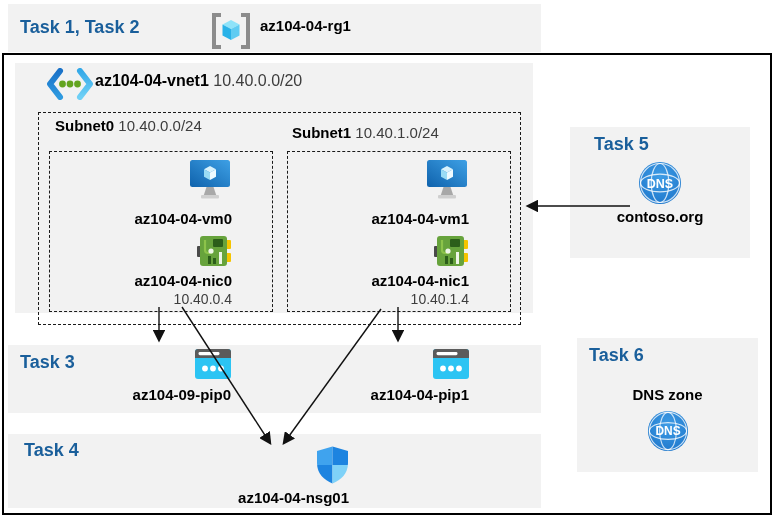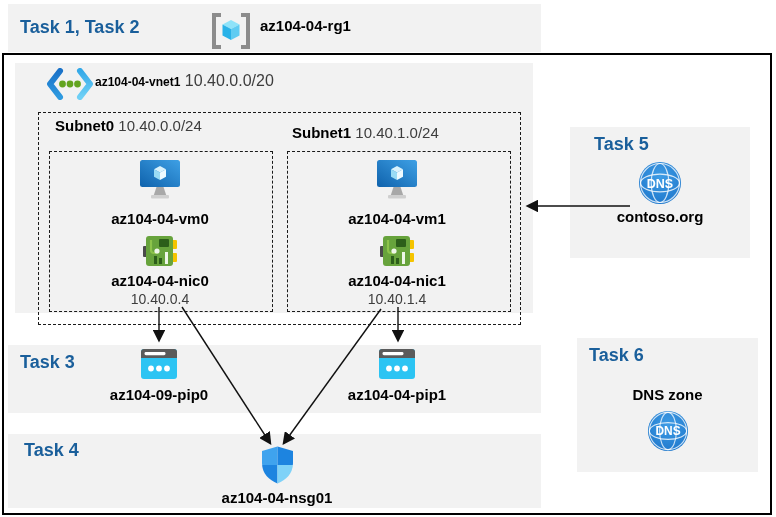--- a/index.html
+++ b/index.html
@@ -10,21 +10,21 @@
   }
   .abs{position:absolute;}
   .band{background:#f2f2f2;}
   .task-label{font-weight:bold;font-size:18px;color:#1a5f9b;white-space:nowrap;}
   .res-name{font-weight:bold;font-size:15px;color:#000;white-space:nowrap;}
   .cidr{font-weight:normal;font-size:15px;color:#3d3d3d;}
   .ip{font-weight:normal;font-size:14px;color:#3d3d3d;}
   .bigbox{left:2px;top:53px;width:770px;height:462px;border:2px solid #000;box-sizing:border-box;background:#fff;}
   .vnet-panel{left:15px;top:63px;width:518px;height:250px;background:#f2f2f2;}
   .dashed{border:1.5px dashed #1a1a1a;box-sizing:border-box;}
-  .stack{display:flex;flex-direction:column;align-items:center;}
+  .stack{display:flex;flex-direction:column;align-items:flex-end;}
   .stack .res-name{line-height:18px;}
   .subnet-label{white-space:nowrap;font-size:15px;}
   .subnet-label b{color:#000;margin-top:39px;}
   .t5box{background:#f2f2f2;display:flex;flex-direction:column;align-items:center;box-sizing:border-box;padding-top:7px;}
   .t5box .task-label{align-self:flex-start;}
   svg{display:block;}
   .arrow-layer{left:0;top:0;pointer-events:none;z-index:50;}
 </style>
 </head>
 <body>
@@ -55,21 +55,21 @@
         <stop offset="1" stop-color="#6fd0f6"></stop>
     </linearGradient>
   </defs>
   <polyline points="13,3 3,16 13,29" fill="none" stroke="url(#chevL)" stroke-width="6" stroke-linecap="round" stroke-linejoin="round"></polyline>
   <polyline points="33,3 43,16 33,29" fill="none" stroke="url(#chevR)" stroke-width="6" stroke-linecap="round" stroke-linejoin="round"></polyline>
   <circle cx="15.5" cy="16" r="3.4" fill="#62a420"></circle>
   <circle cx="23" cy="16" r="3.4" fill="#62a420"></circle>
   <circle cx="30.5" cy="16" r="3.4" fill="#62a420"></circle>
 </svg>
 <div class="abs" style="left:95px;top:72px;white-space:nowrap;">
-  <span class="res-name" style="font-size:12px;">az104-04-vnet1</span>
+  <span class="res-name" style="font-size:16px;">az104-04-vnet1</span>
   <span class="cidr" style="font-size:16px;"> 10.40.0.0/20</span>
 </div>
 
 <div class="abs dashed" style="left:38px;top:112px;width:483px;height:213px;"></div>
 <div class="abs subnet-label" style="left:55px;top:117px;">
   <b>Subnet0</b>
   <span class="cidr"> 10.40.0.0/24</span>
 </div>
 <div class="abs subnet-label" style="left:292px;top:124px;">
   <b>Subnet1</b>

